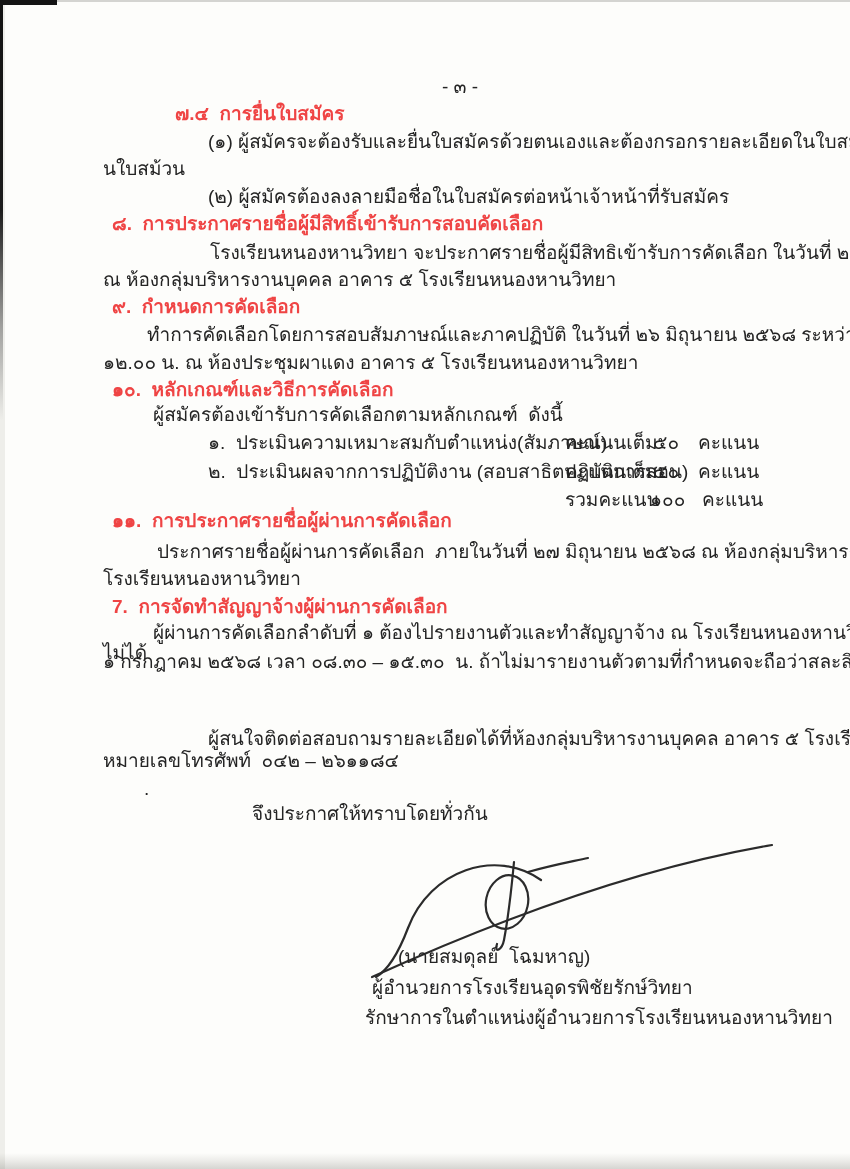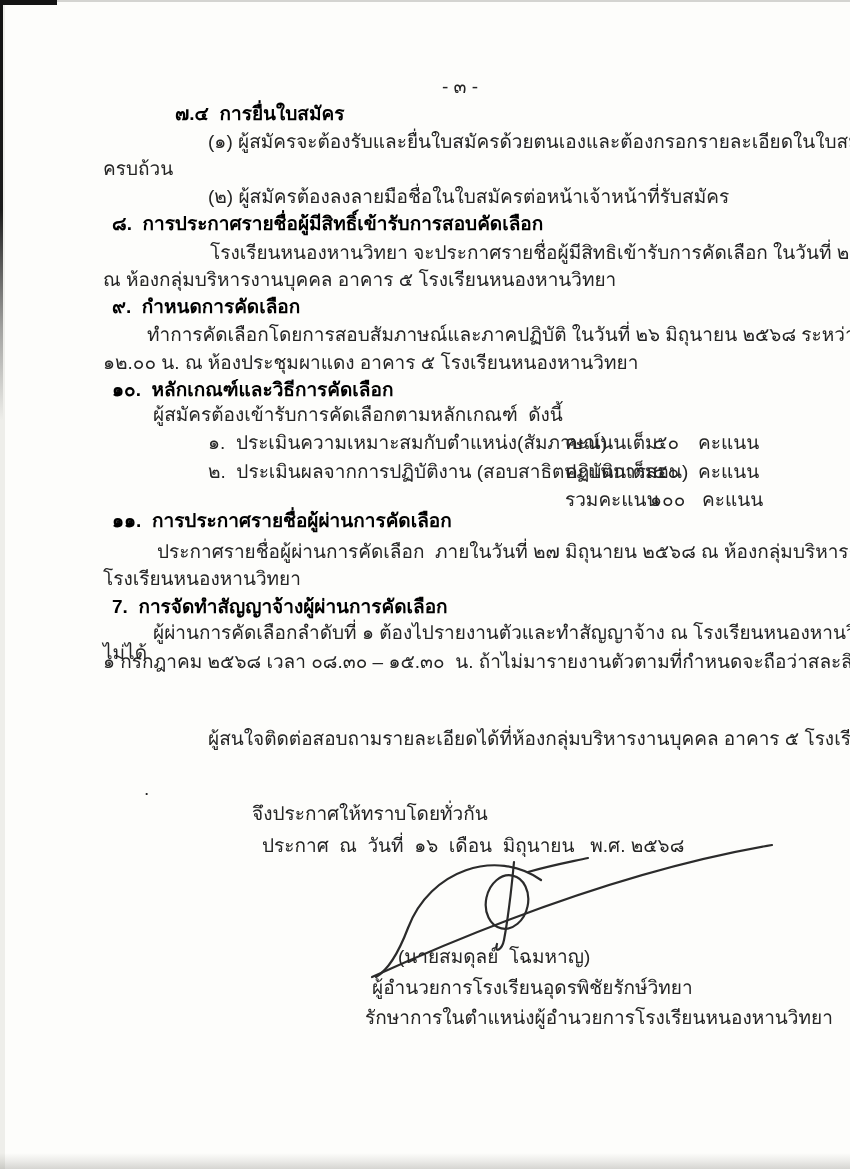--- a/index.html
+++ b/index.html
@@ -11,21 +11,21 @@
     overflow:hidden;
     font-family:"Liberation Sans","DejaVu Sans",sans-serif;
   }
   .ln {
     position:absolute;
     white-space:pre;
     font-size:19px;
     line-height:26px;
     color:#242424;
   }
-  .b { font-weight:bold; color:#000000; }
+  .b { font-weight:bold; color:#ef4444; }
   .center { text-align:center; }
   
   .top-edge {
     position:absolute; left:0; top:0; width:100%; height:2px;
     background:rgba(120,120,114,0.30);
   }
   .corner-bar {
     position:absolute; left:0; top:0; width:57px; height:5px;
     background:#141414;
   }
@@ -54,21 +54,21 @@
   <div class="top-edge"></div>
   <div class="left-strip"></div>
   <div class="left-line"></div>
   <div class="corner-bar"></div>
   <div class="bottom-shadow"></div>
 
   <div class="ln center" style="left:400px; top:74px; width:120px;">- ๓ -</div>
 
   <div class="ln b" style="left:175px; top:101px;">๗.๔  การยื่นใบสมัคร</div>
   <div class="ln" style="left:208px; top:129px;">(๑) ผู้สมัครจะต้องรับและยื่นใบสมัครด้วยตนเองและต้องกรอกรายละเอียดในใบสมัครให้ถูกต้อง</div>
-  <div class="ln" style="left:103px; top:156px;">ครบถ้วน</div>
+  <div class="ln" style="left:103px; top:156px;">นใบสม้วน</div>
   <div class="ln" style="left:208px; top:184px;">(๒) ผู้สมัครต้องลงลายมือชื่อในใบสมัครต่อหน้าเจ้าหน้าที่รับสมัคร</div>
 
   <div class="ln b" style="left:112px; top:211px;">๘.  การประกาศรายชื่อผู้มีสิทธิ์เข้ารับการสอบคัดเลือก</div>
   <div class="ln" style="left:210px; top:240px;">โรงเรียนหนองหานวิทยา จะประกาศรายชื่อผู้มีสิทธิเข้ารับการคัดเลือก ในวันที่ ๒๓ มิถุนายน  ๒๕๖๘</div>
   <div class="ln" style="left:103px; top:267px;">ณ ห้องกลุ่มบริหารงานบุคคล อาคาร ๕ โรงเรียนหนองหานวิทยา</div>
 
   <div class="ln b" style="left:112px; top:294px;">๙.  กำหนดการคัดเลือก</div>
   <div class="ln" style="left:147px; top:322px;">ทำการคัดเลือกโดยการสอบสัมภาษณ์และภาคปฏิบัติ ในวันที่ ๒๖ มิถุนายน ๒๕๖๘ ระหว่างเวลา ๐๘.๓๐ –</div>
   <div class="ln" style="left:103px; top:350px;">๑๒.๐๐ น. ณ ห้องประชุมผาแดง อาคาร ๕ โรงเรียนหนองหานวิทยา</div>
 
@@ -92,24 +92,24 @@
   <div class="ln b" style="left:112px; top:508px;">๑๑.  การประกาศรายชื่อผู้ผ่านการคัดเลือก</div>
   <div class="ln" style="left:157px; top:539px;">ประกาศรายชื่อผู้ผ่านการคัดเลือก  ภายในวันที่ ๒๗ มิถุนายน ๒๕๖๘ ณ ห้องกลุ่มบริหารงานบุคคล อาคาร ๕</div>
   <div class="ln" style="left:103px; top:566px;">โรงเรียนหนองหานวิทยา</div>
 
   <div class="ln b" style="left:112px; top:594px;">7.  การจัดทำสัญญาจ้างผู้ผ่านการคัดเลือก</div>
   <div class="ln" style="left:153px; top:620px;">ผู้ผ่านการคัดเลือกลำดับที่ ๑ ต้องไปรายงานตัวและทำสัญญาจ้าง ณ โรงเรียนหนองหานวิทยา ในวันที่</div>
   <div class="ln" style="left:103px; top:649px;">๑ กรกฎาคม ๒๕๖๘ เวลา ๐๘.๓๐ – ๑๕.๓๐  น. ถ้าไม่มารายงานตัวตามที่กำหนดจะถือว่าสละสิทธิ์และจะเรียกร้องใดๆ</div>
   <div class="ln" style="left:103px; top:640px;">ไม่ได้</div>
 
   <div class="ln" style="left:208px; top:726px;">ผู้สนใจติดต่อสอบถามรายละเอียดได้ที่ห้องกลุ่มบริหารงานบุคคล อาคาร ๕ โรงเรียนหนองหานวิทยา</div>
+  <div class="ln" style="left:103px; top:748px;">หมายเลขโทรศัพท์  ๐๔๒ – ๒๖๑๑๘๔</div>
   <div class="ln" style="left:144px; top:776px;">.</div>
 
   <div class="ln" style="left:252px; top:793px;margin-top:8px;">จึงประกาศให้ทราบโดยทั่วกัน</div>
-  <div class="ln" style="left:262px; top:833px;">ประกาศ  ณ  วันที่  ๑๖  เดือน  มิถุนายน   พ.ศ. ๒๕๖๘</div>
 
   <div class="signature">
     <svg width="410" height="145" viewBox="0 0 410 145">
       <path d="M 4,141 C 90,102 245,36 404,9"></path>
       <path d="M 173,44 C 128,12 62,34 40,92 C 32,113 22,133 8,141"></path>
       <ellipse cx="139" cy="66" rx="21" ry="27" transform="rotate(12 139 66)"></ellipse>
       <path d="M 146,26 C 143,58 139,88 136,104 C 134,114 126,118 129,108"></path>
       <path d="M 160,36 C 185,29 202,26 220,22"></path>
     </svg>
   </div>

